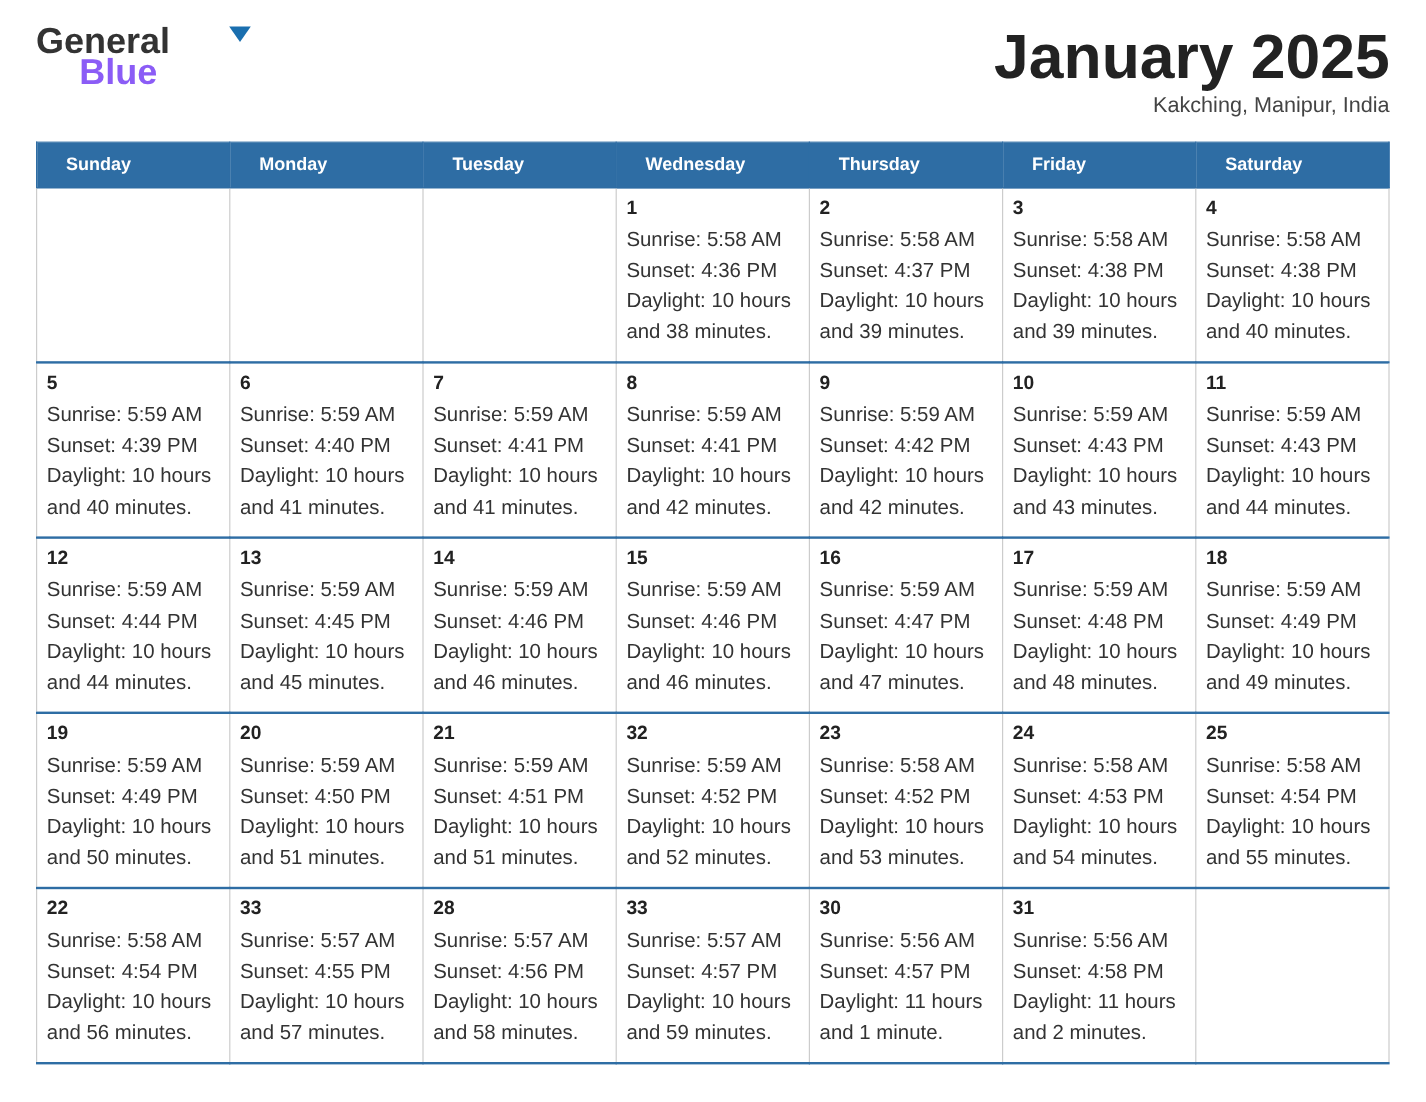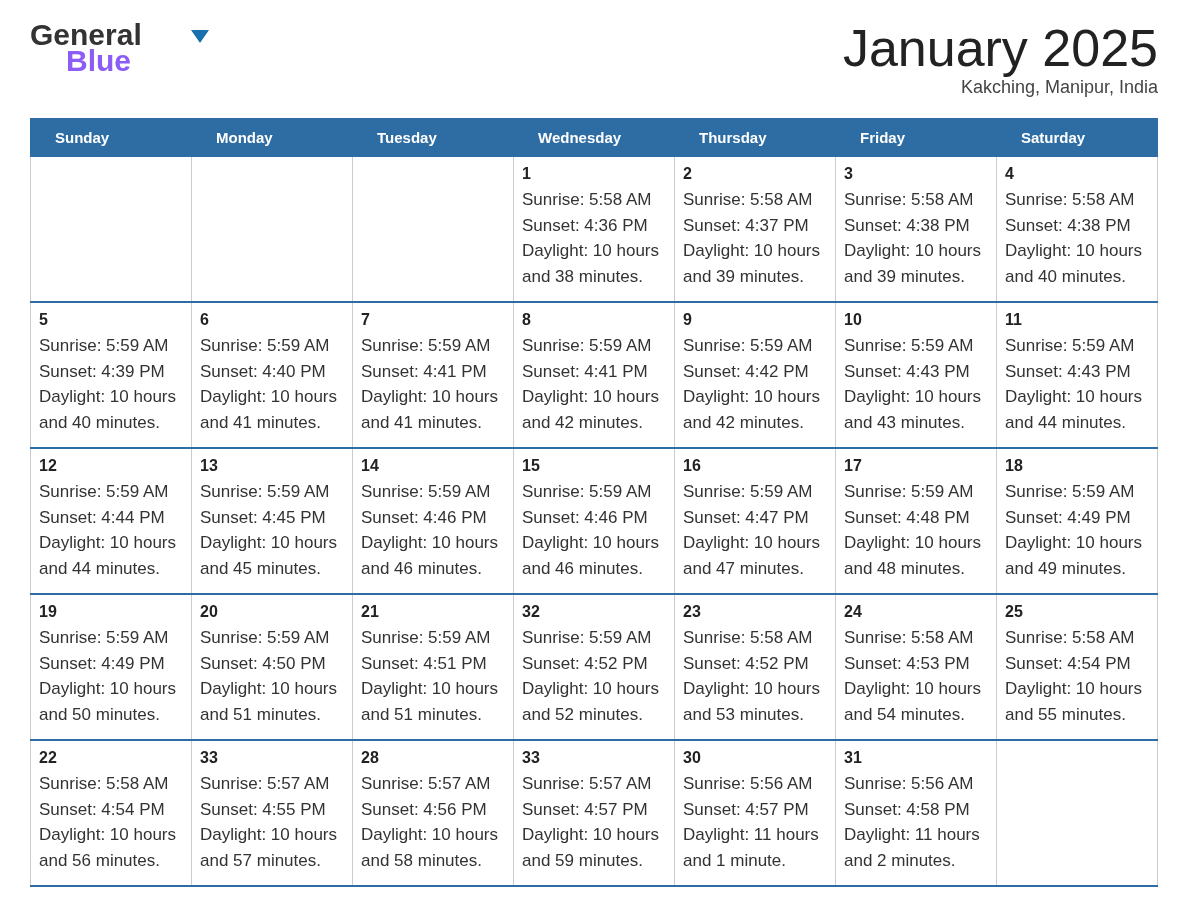--- a/index.html
+++ b/index.html
@@ -19,21 +19,21 @@
     .logo {
       display: flex;
       flex-direction: column;
       line-height: 1;
     }
     .title-block {
       text-align: right;
     }
     .title-block h1 {
       font-size: 52px;
-      font-weight: normal;
+      font-weight: bold;
       color: #222;
       line-height: 1.1;
     }
     .title-block h2 {
       font-size: 18px;
       font-weight: normal;
       color: #444;
     }
     table {
       width: 100%;
@@ -78,21 +78,21 @@
     }
     .empty-cell {
       background: #fff;
     }
   </style>
 </head>
 <body>
 
 <div class="header">
   <div class="logo">
-    <div style="display:flex; align-items:center;gap:46px;">
+    <div style="display:flex; gap:46px;">
       <span style="font-size:30px; font-weight:bold; color:#333;">General</span>
       <span style="display:inline-block; width:0; height:0; border-left:9px solid transparent; border-right:9px solid transparent; border-top:13px solid #1a6faf; margin-left:3px; margin-top:2px;"></span>
     </div>
     <span style="font-size:30px; font-weight:bold; color:#8b5cf6; margin-top:-4px;margin-left:36px;">Blue</span>
   </div>
   <div class="title-block">
     <h1>January 2025</h1>
     <h2>Kakching, Manipur, India</h2>
   </div>
 </div>

